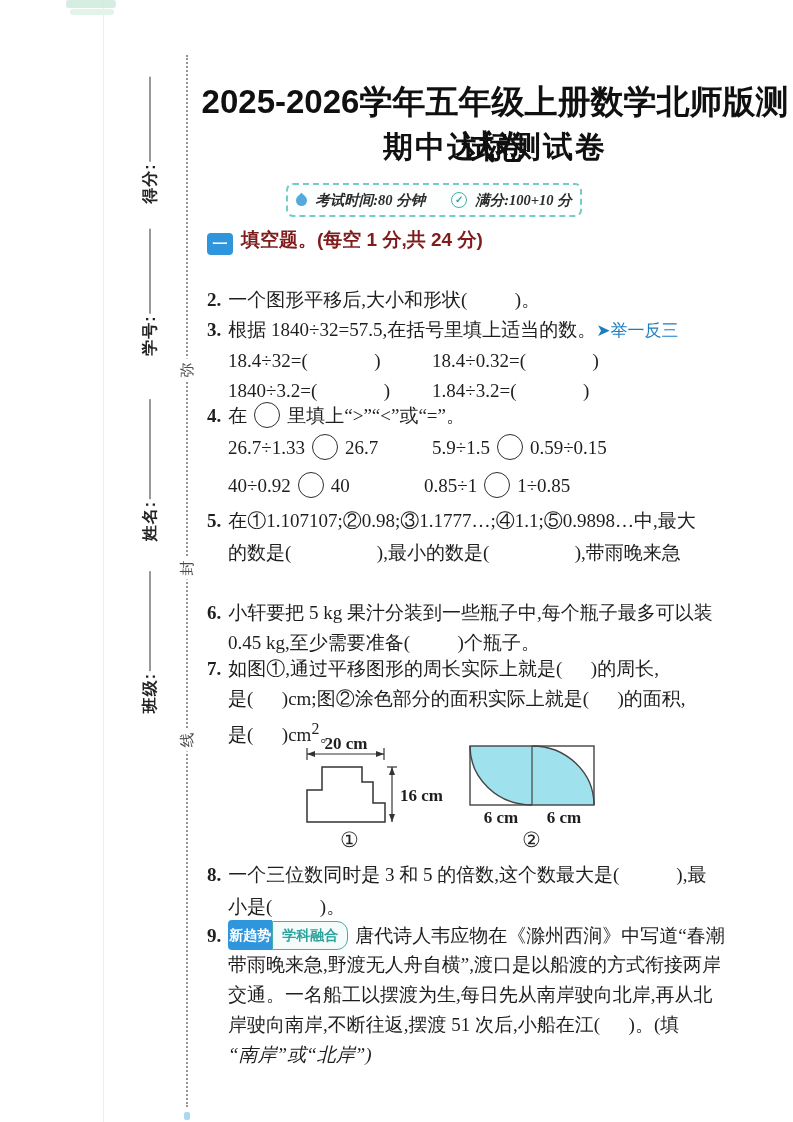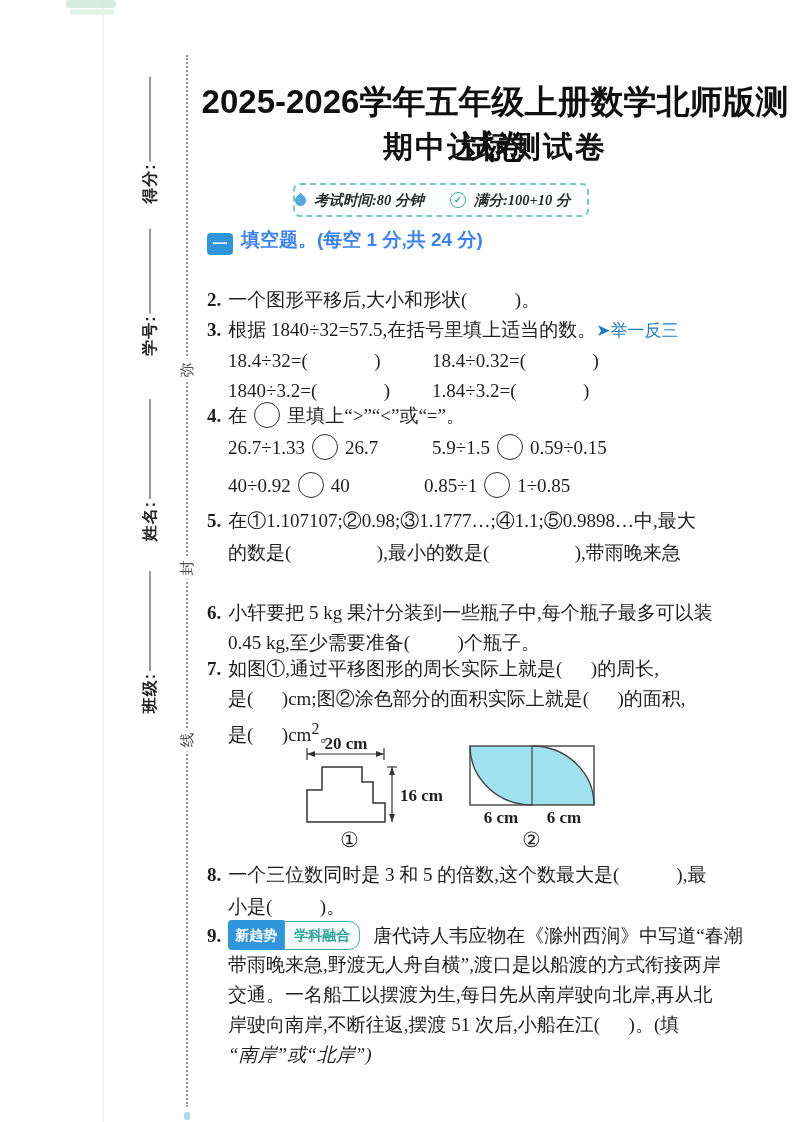--- a/index.html
+++ b/index.html
@@ -22,47 +22,47 @@
   .side-label .blank{display:inline-block;border-bottom:1.6px solid #333;height:2px;
                      vertical-align:4px;margin-left:2px;}
   .blank-85{width:85px;} .blank-100{width:100px;}
   .seal-dot{left:184px;top:1112px;width:6px;height:8px;background:#a9d9ec;border-radius:2px;}
   
   .title1{left:195px;top:80px;width:600px;text-align:center;font-family:"Liberation Sans",sans-serif;
           font-weight:700;font-size:33px;color:#101010;letter-spacing:0px;}
   .title2{left:195px;top:127px;width:600px;text-align:center;font-family:"Liberation Sans",sans-serif;
           font-weight:700;font-size:30px;color:#101010;letter-spacing:2px;}
   
-  .info-bar{left:293px;top:183px;width:292px;height:30px;border:2px dashed #74ccc6;border-radius:7px;
-            background:#fdfffe;display:flex;align-items:center;justify-content:flex-start;gap:8px;}
+  .info-bar{left:286px;top:183px;width:292px;height:30px;border:2px dashed #74ccc6;border-radius:7px;
+            background:#fdfffe;display:flex;align-items:center;justify-content:center;gap:8px;}
   .info-text{font-family:"Liberation Serif",serif;font-style:italic;font-weight:600;
              font-size:14.5px;color:#2b2b2b;white-space:pre;}
   .drop-icon{width:11px;height:11px;background:#55aadd;border-radius:0 50% 50% 50%;
              transform:rotate(45deg);flex:0 0 auto;}
   .check-icon{width:14px;height:14px;border:1.6px solid #43b0a8;border-radius:50%;color:#2da59c;
               font-size:10px;line-height:13px;text-align:center;font-weight:700;flex:0 0 auto;
               font-family:"Liberation Sans",sans-serif;margin-left:18px;}
   
   .sec-badge{display:inline-block;width:26px;height:22px;background:#2f96dd;color:#fff;
              border-radius:4px;text-align:center;line-height:22px;font-size:15px;font-weight:700;
              font-family:"Liberation Sans",sans-serif;margin-right:8px;vertical-align:-3px;}
-  .sec-title{font-family:"Liberation Sans",sans-serif;font-weight:700;font-size:19px;color:#3b82f6;}
+  .sec-title{font-family:"Liberation Sans",sans-serif;font-weight:700;font-size:19px;color:#7f1d1d;}
   
   .line{font-size:19px;line-height:26px;color:#1e1e1e;white-space:pre;}
   .qnum{font-weight:700;margin-right:7px;}
   .tag{color:#1b7ec2;font-family:"Liberation Sans",sans-serif;font-weight:400;font-size:17px;}
   .cmp-circle{display:inline-block;width:24px;height:24px;border:1.5px solid #2e2e2e;
               border-radius:50%;vertical-align:-6px;margin:0 7px;}
   .kai{font-style:italic;}
   
   .badge-blue{display:inline-block;background:#2f96dd;color:#fff;font-family:"Liberation Sans",sans-serif;
-              font-size:14px;font-weight:700;padding:2px 7px;border-radius:4px 0 0 4px;vertical-align:2px;}
+              font-size:14px;font-weight:700;padding:2px 1px;border-radius:4px 0 0 4px;vertical-align:2px;}
   .badge-teal{display:inline-block;background:#f4fbfa;color:#2da59c;border:1.5px solid #43b0a8;
               font-family:"Liberation Sans",sans-serif;font-size:14px;font-weight:700;
-              padding:0.5px 9px;border-radius:0 11px 11px 0;vertical-align:2px;margin-right:13px;}
+              padding:0.5px 9px;border-radius:0 11px 11px 0;vertical-align:2px;margin-right:7px;}
   .fig-label{font-size:21px;color:#222;}
   svg text{font-family:"Liberation Serif",serif;font-weight:600;fill:#1e1e1e;}
 </style>
 </head>
 <body>
 
 <div class="page">
 
   <div class="abs edge-line"></div>
   <div class="abs smudge1"></div>

